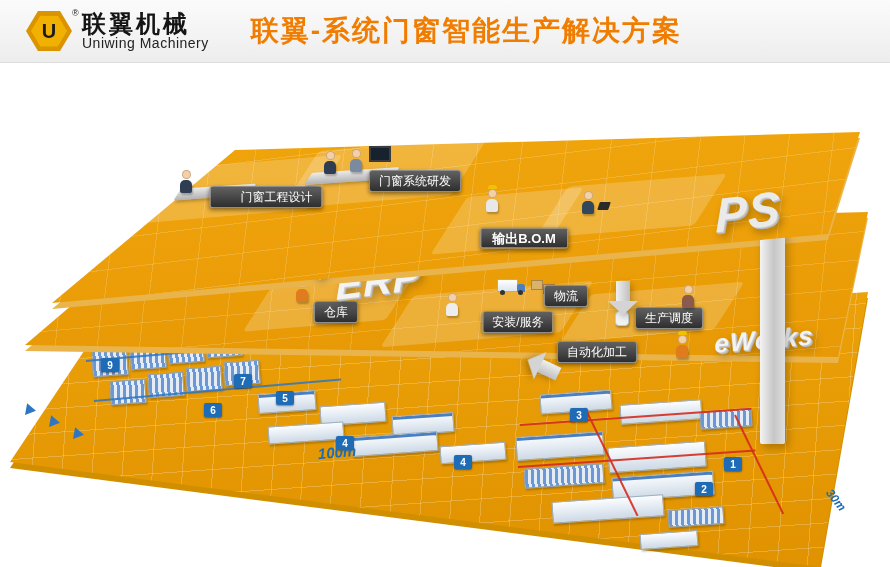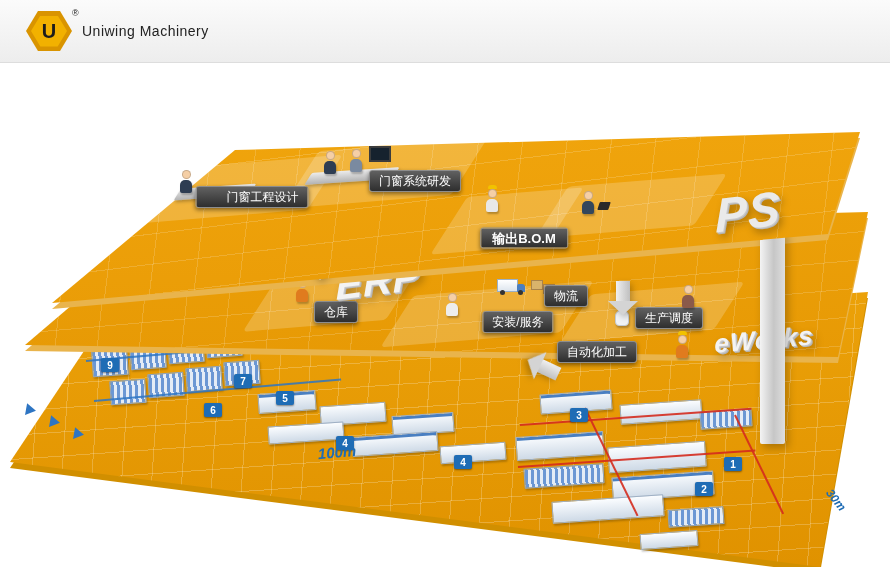--- a/index.html
+++ b/index.html
@@ -123,23 +123,25 @@
 
 <div class="stage">
 
   <div class="header">
     <div class="logo-wrap">
       <div class="logo-hex">
         <div class="logo-hex-inner">U</div>
       </div>
       <span class="logo-reg">®</span>
       <div class="logo-text">
+        <div class="logo-cn">联翼机械</div>
         <div class="logo-en">Uniwing Machinery</div>
       </div>
     </div>
+    <div class="page-title">联翼-系统门窗智能生产解决方案</div>
   </div>
 
   <div class="diagram">
 
     <div class="sheet-edge sheet-top-edge sheet"></div>
     <div class="sheet sheet-top"></div>
     <div class="sheet-edge sheet-mid-edge sheet"></div>
     <div class="sheet sheet-mid"></div>
     <div class="sheet-edge sheet-floor-edge sheet"></div>
     <div class="sheet sheet-floor"></div>
@@ -170,21 +172,21 @@
       <div class="card" style="left:150px;top:100px;width:170px;height:55px;"></div>
       <div class="card" style="left:305px;top:82px;width:160px;height:58px;"></div>
       <div class="card" style="left:452px;top:130px;width:110px;height:58px;"></div>
       <div class="card" style="left:556px;top:118px;width:150px;height:52px;"></div>
 
       <div class="desk" style="left:215px;top:130px;width:72px;"></div>
       <div class="person" style="left:186px;top:131px;--c:#2e3d52;">
           <i class="p-head"></i>
           <i class="p-body"></i>
         </div>
-      <div class="tag" style="left:252px;top:135px;padding-left:30px;">门窗工程设计</div>
+      <div class="tag" style="left:266px;top:135px;padding-left:30px;">门窗工程设计</div>
 
       <div class="desk" style="left:352px;top:114px;width:84px;"></div>
       <div class="monitor" style="left:380px;top:100px;"></div>
       <div class="person" style="left:330px;top:112px;--c:#2e3d52;">
           <i class="p-head"></i>
           <i class="p-body"></i>
         </div>
       <div class="person" style="left:356px;top:110px;--c:#7a8aa0;">
           <i class="p-head"></i>
           <i class="p-body"></i>

